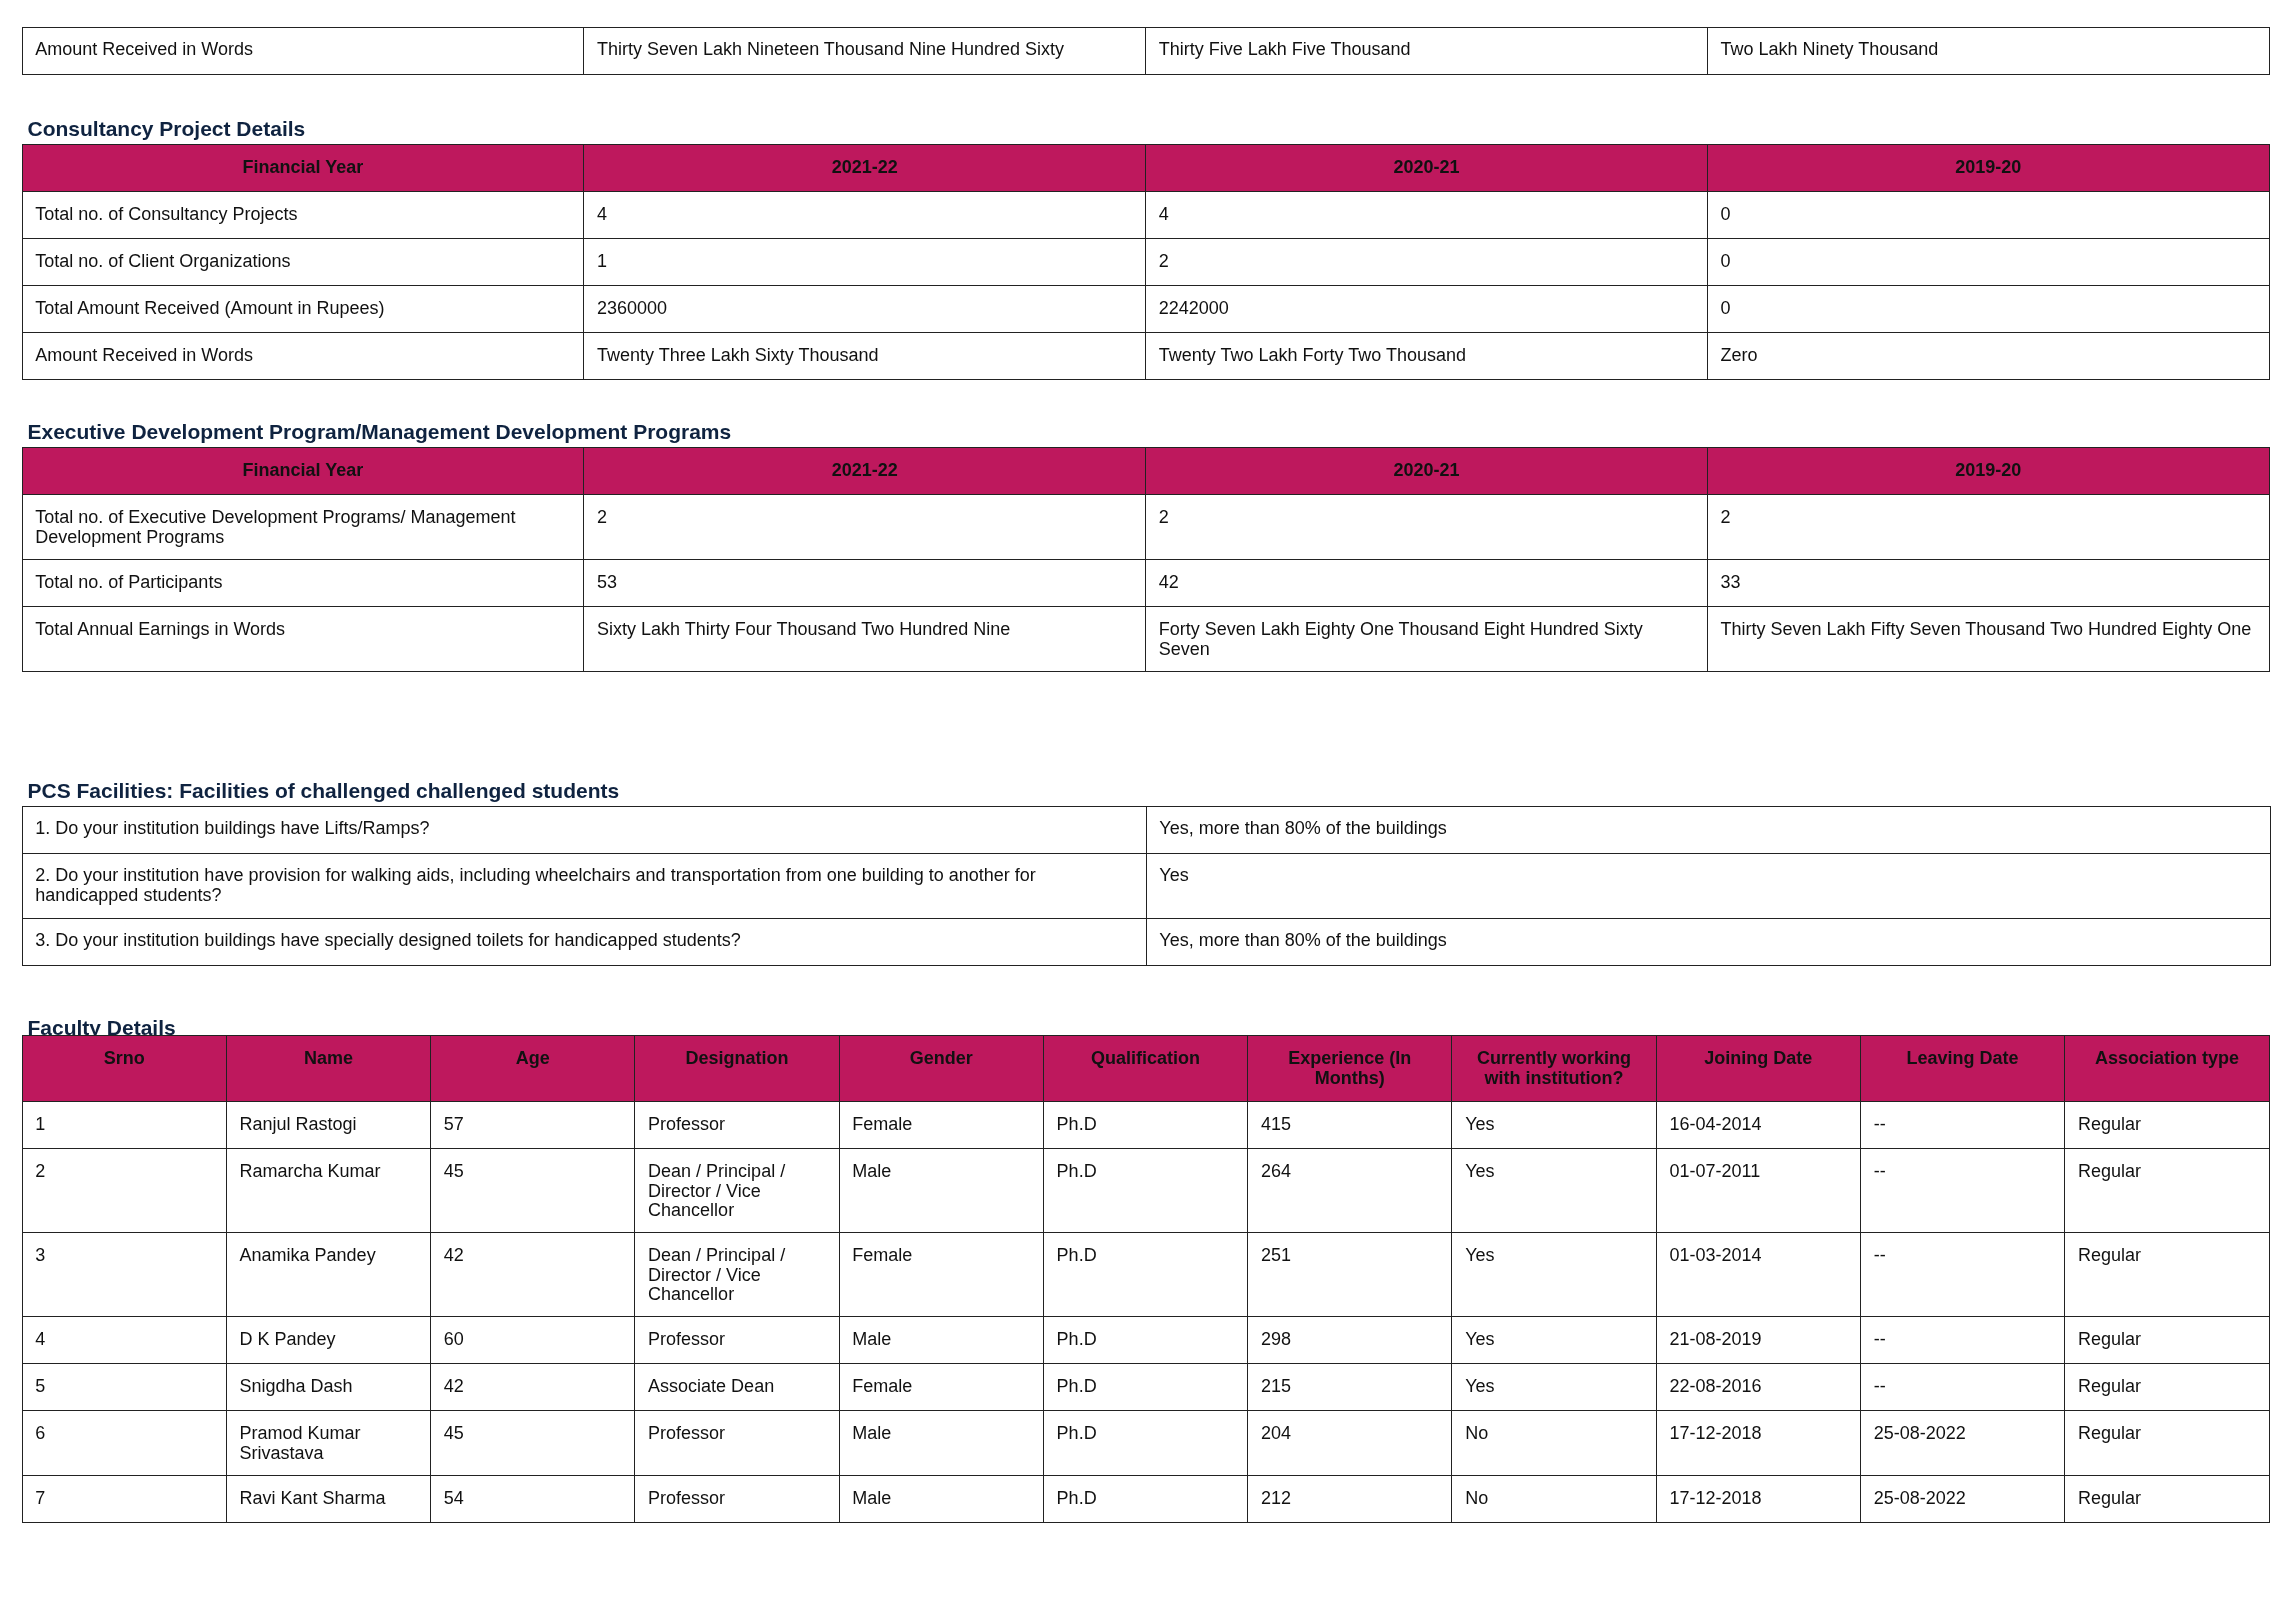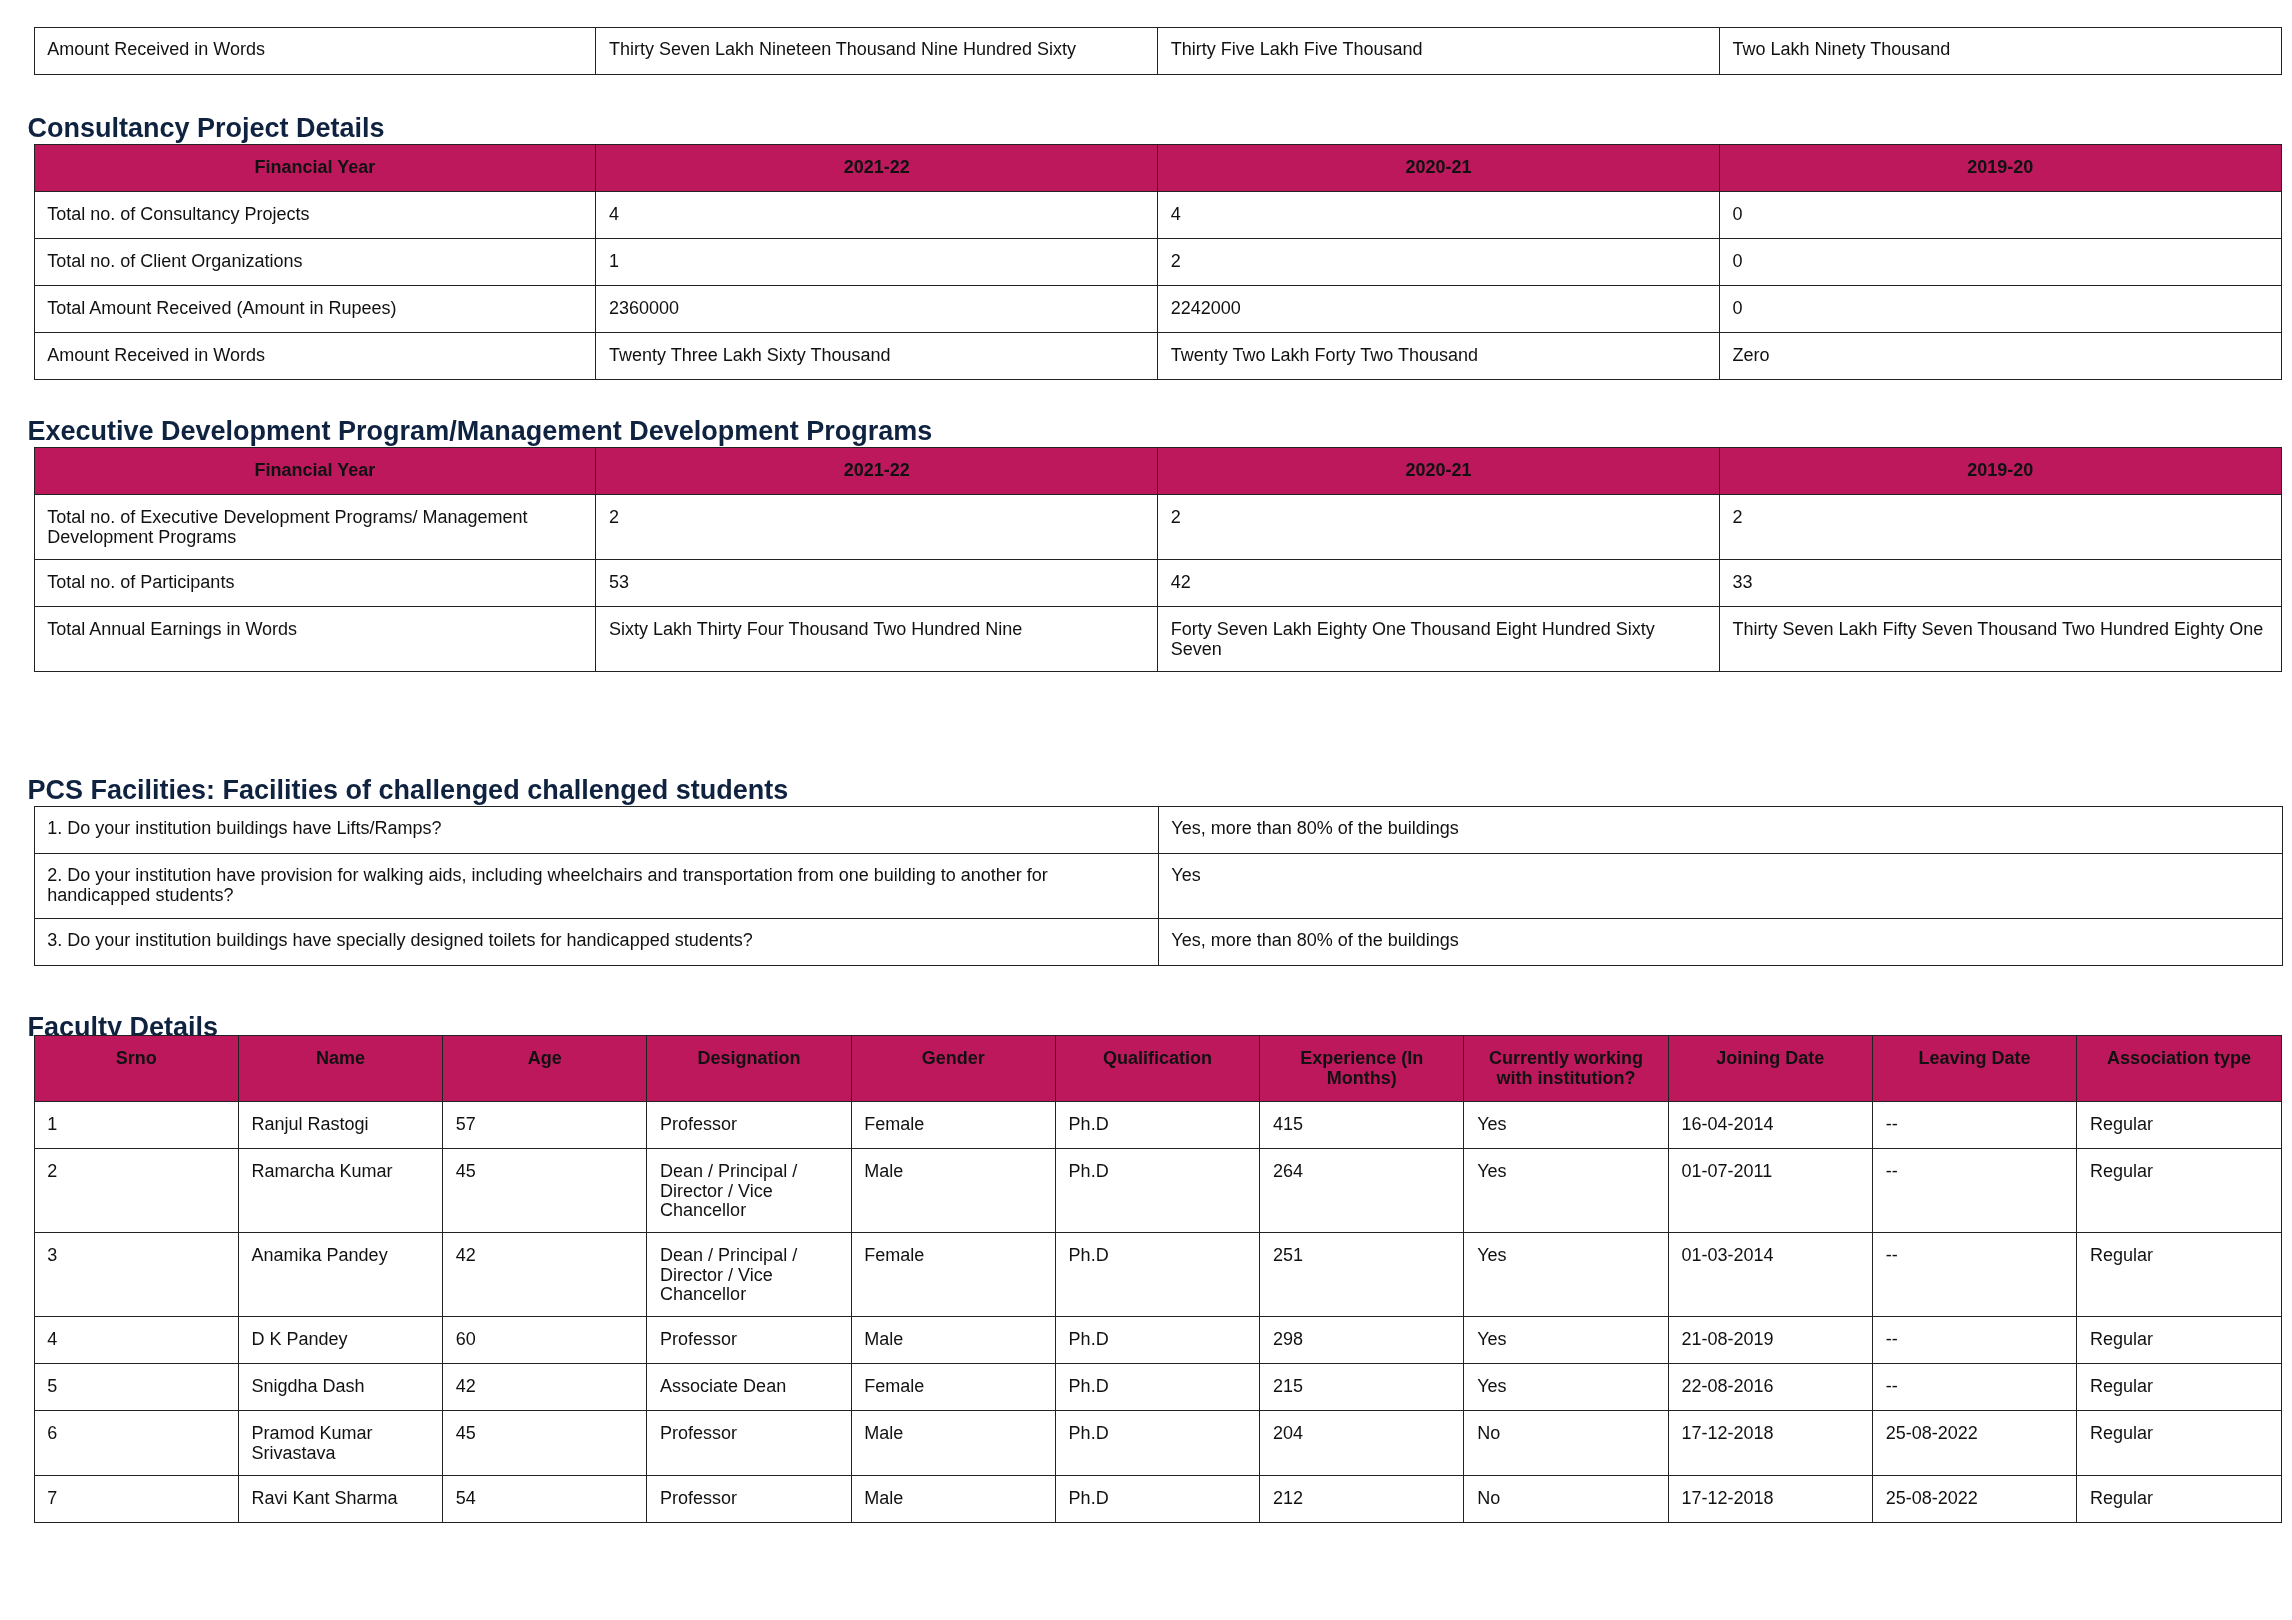--- a/index.html
+++ b/index.html
@@ -2,25 +2,25 @@
 <html><head>
 <meta charset="utf-8">
 <style>
   html, body { margin: 0; padding: 0; background: #ffffff; }
   body {
     width: 2293px; height: 1620px; overflow: hidden; position: relative;
     font-family: "Liberation Sans", sans-serif; color: #111111;
   }
   .section { position: absolute; left: 21.6px; width: 2248px; }
   .section-title {
-    position: absolute; left: 5.9px; font-weight: bold; font-size: 27px;
+    position: absolute; left: 5.9px; font-weight: bold; font-size: 21px;
     color: #0f2340; margin: 0; line-height: 23.5px;
   }
   table {
-    position: absolute; left: 12px; width: 2248px; border-collapse: collapse;
+    position: absolute; left: 0; width: 2248px; border-collapse: collapse;
     table-layout: fixed; font-size: 18px; line-height: 19.6px;
   }
   td, th {
     border: 1.6px solid #222; vertical-align: top; text-align: left;
     padding: 12.7px 12.7px 5.9px 12.7px; box-sizing: border-box;
   }
   th {
     background: #be185d; font-weight: bold; text-align: center;
     padding-top: 12.7px;
   }

